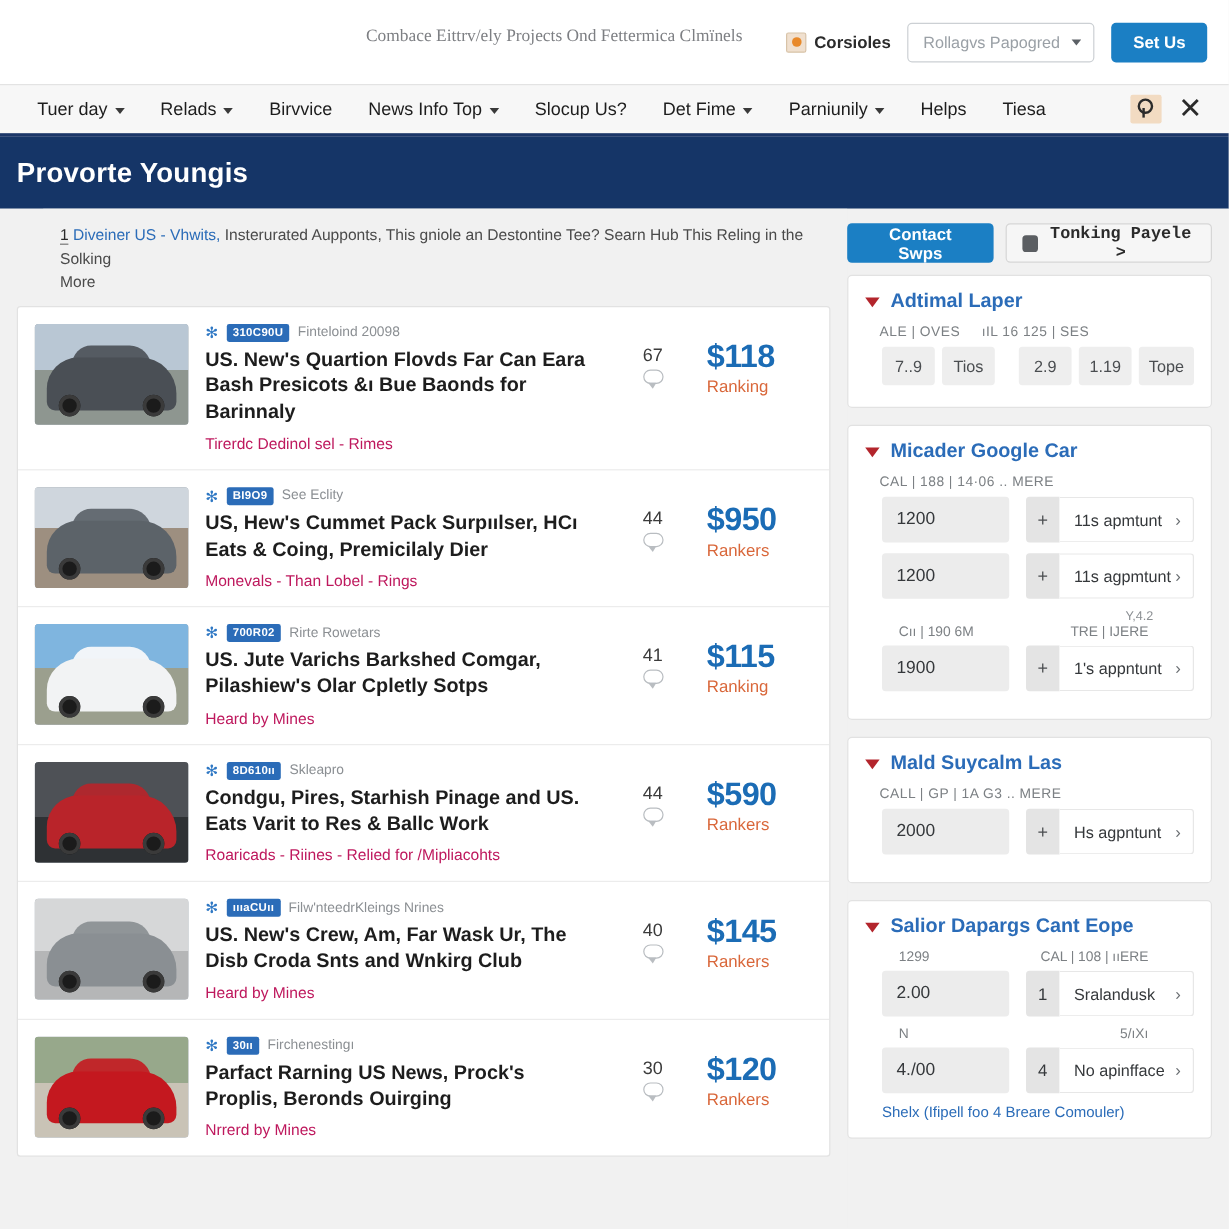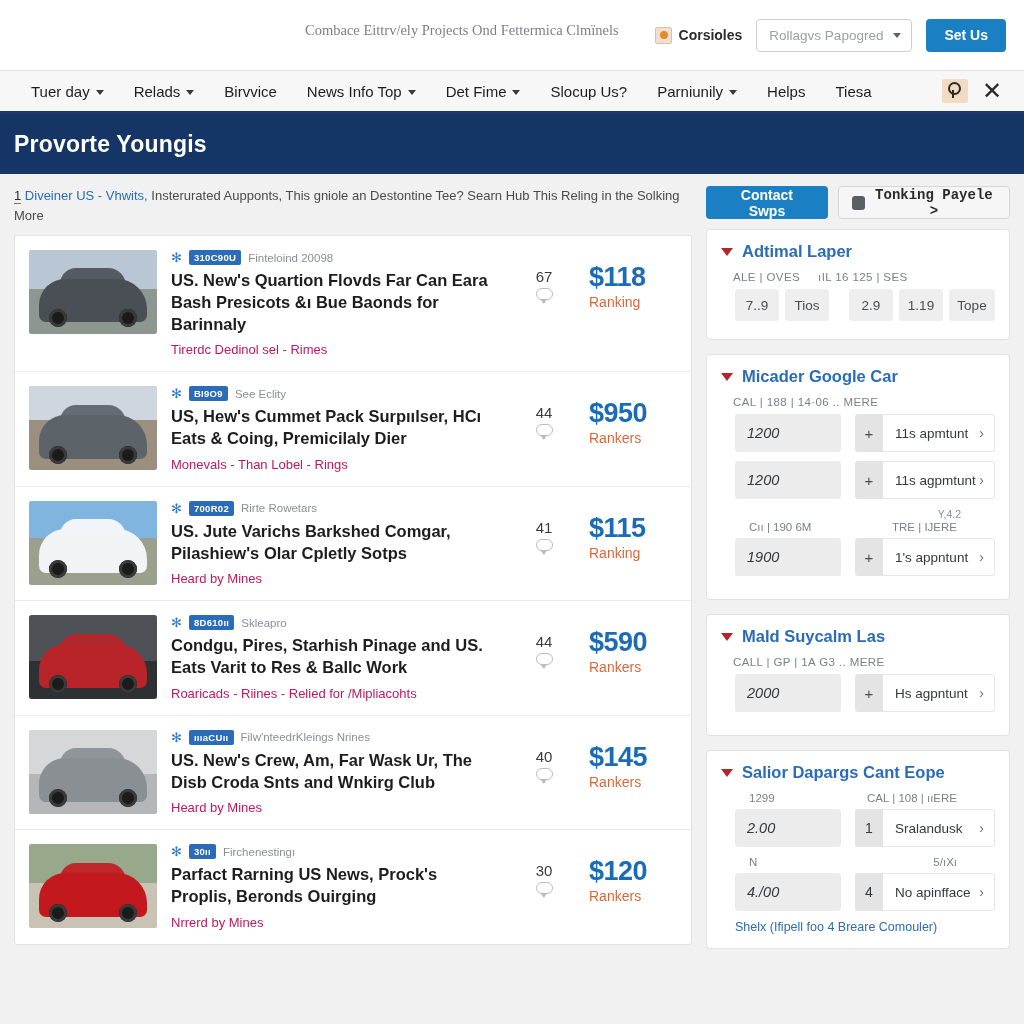--- a/index.html
+++ b/index.html
@@ -103,20 +103,21 @@
   .banner h1 { color:#fff; font-size:23px; font-weight:bold; letter-spacing:.2px;}
 
   
   .body-wrap { display:flex; padding:0; background:#f1f1f1; height:854px;}
   .col-main { width:706px; background:#f1f1f1; }
   .col-side { width:318px; background:#f1f1f1; }
 
   .crumb {
     padding:12px 14px 10px 14px; font-size:13px; color:#4a4a4a; line-height:1.5;
     background:#f1f1f1;
+    margin-left:36px;
   }
   .crumb .lnk { color:#2b6cb8; }
   .crumb .num { color:#2b2b2b; border-bottom:1px solid #777; }
 
   .list-card {
     margin:0 14px; background:#fff; border:1px solid #e2e2e2; border-radius:3px;
   }
   .row {
     display:flex; padding:14px 16px 14px 14px; border-bottom:1px solid #ececec;
     align-items:flex-start; gap:14px;
@@ -198,21 +199,21 @@
   .chip {
     background:#eeeeee; border-radius:3px; min-width:44px; height:32px;
     display:flex; align-items:center; justify-content:center;
     font-size:13.5px; color:#4a4d50; padding:0 9px;
   }
   .chip.sp { margin-left:14px; }
 
   .io-row { display:flex; gap:0; margin:0 0 9px 14px; align-items:stretch; }
   .io-val {
     background:#ececec; border-radius:3px; width:106px; height:38px;
-    display:flex; align-items:center; padding-left:12px; font-size:14.5px; color:#35383b;font-style:italic;
+    display:flex; align-items:center; padding-left:12px; font-size:14.5px; color:#35383b;
   }
   .io-gap { width:14px; }
   .io-plus {
     background:#e4e4e4; width:28px; height:38px; display:flex; align-items:center;
     justify-content:center; font-size:15px; color:#4a4d50; border-radius:3px 0 0 3px;
   }
   .io-btn {
     background:#ffffff; border:1px solid #e7e7e7; border-left:none; border-radius:0 3px 3px 0;
     flex:1 1 auto; height:38px; display:flex; align-items:center; justify-content:space-between;
     padding:0 10px 0 12px; font-size:13.5px; color:#35383b; cursor:pointer;
@@ -261,25 +262,25 @@
       <span class="caret"></span>
     </div>
     <div class="nav-item">
       <span>Birvvice</span>
     </div>
     <div class="nav-item">
       <span>News Info Top</span>
       <span class="caret"></span>
     </div>
     <div class="nav-item">
+      <span>Slocup Us?</span>
+    </div>
+    <div class="nav-item">
       <span>Det Fime</span>
       <span class="caret"></span>
-    </div>
-    <div class="nav-item">
-      <span>Slocup Us?</span>
     </div>
     <div class="nav-item">
       <span>Parniunily</span>
       <span class="caret"></span>
     </div>
     <div class="nav-item">
       <span>Helps</span>
     </div>
     <div class="nav-item">
       <span>Tiesa</span>

